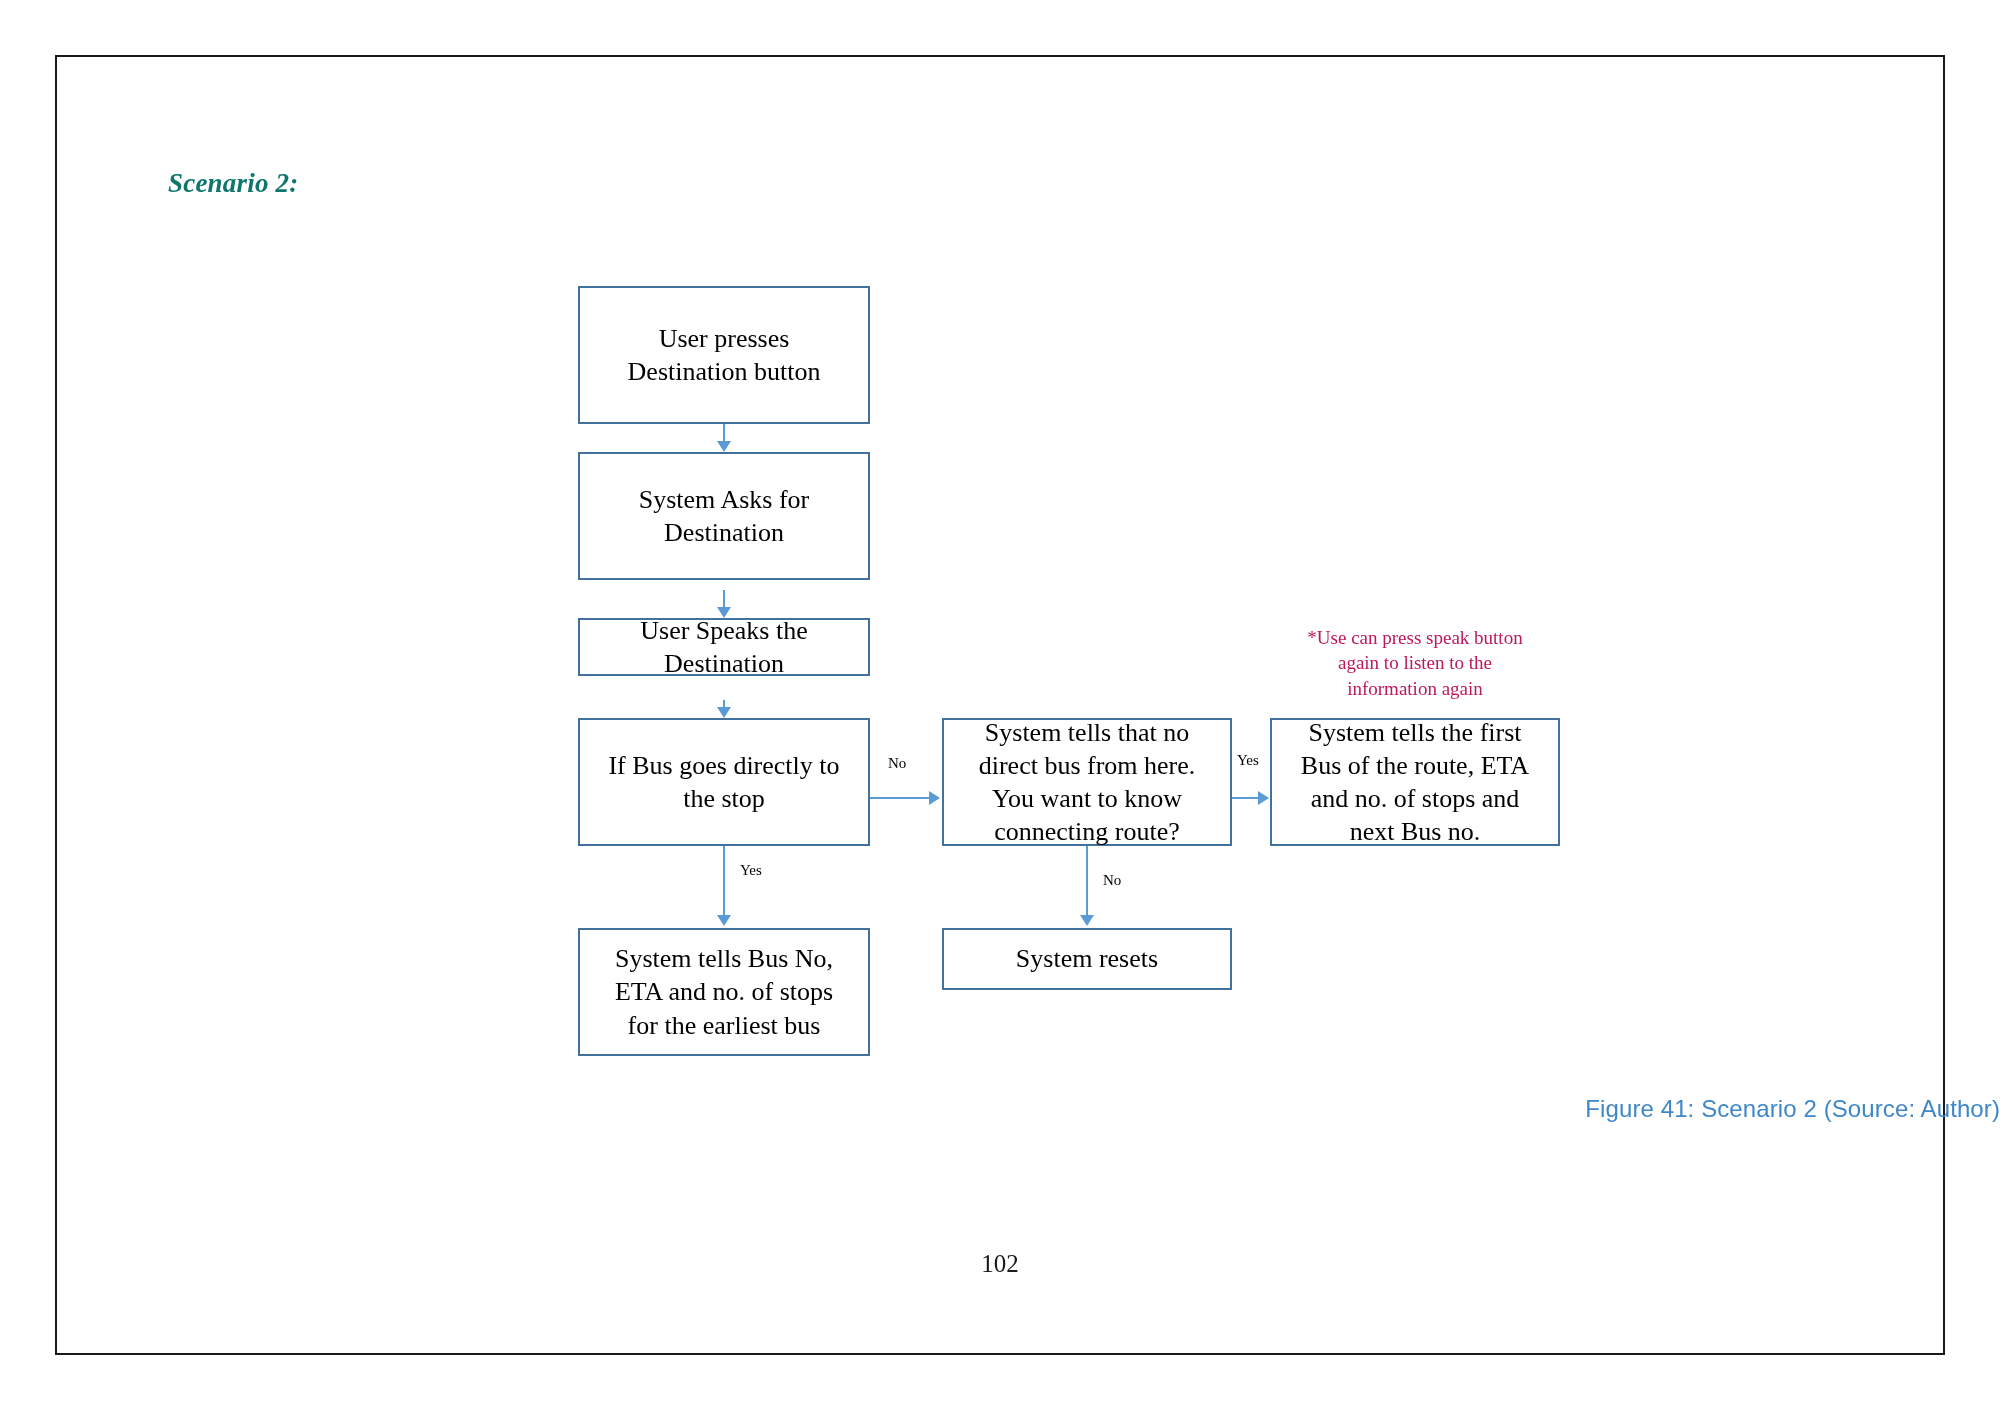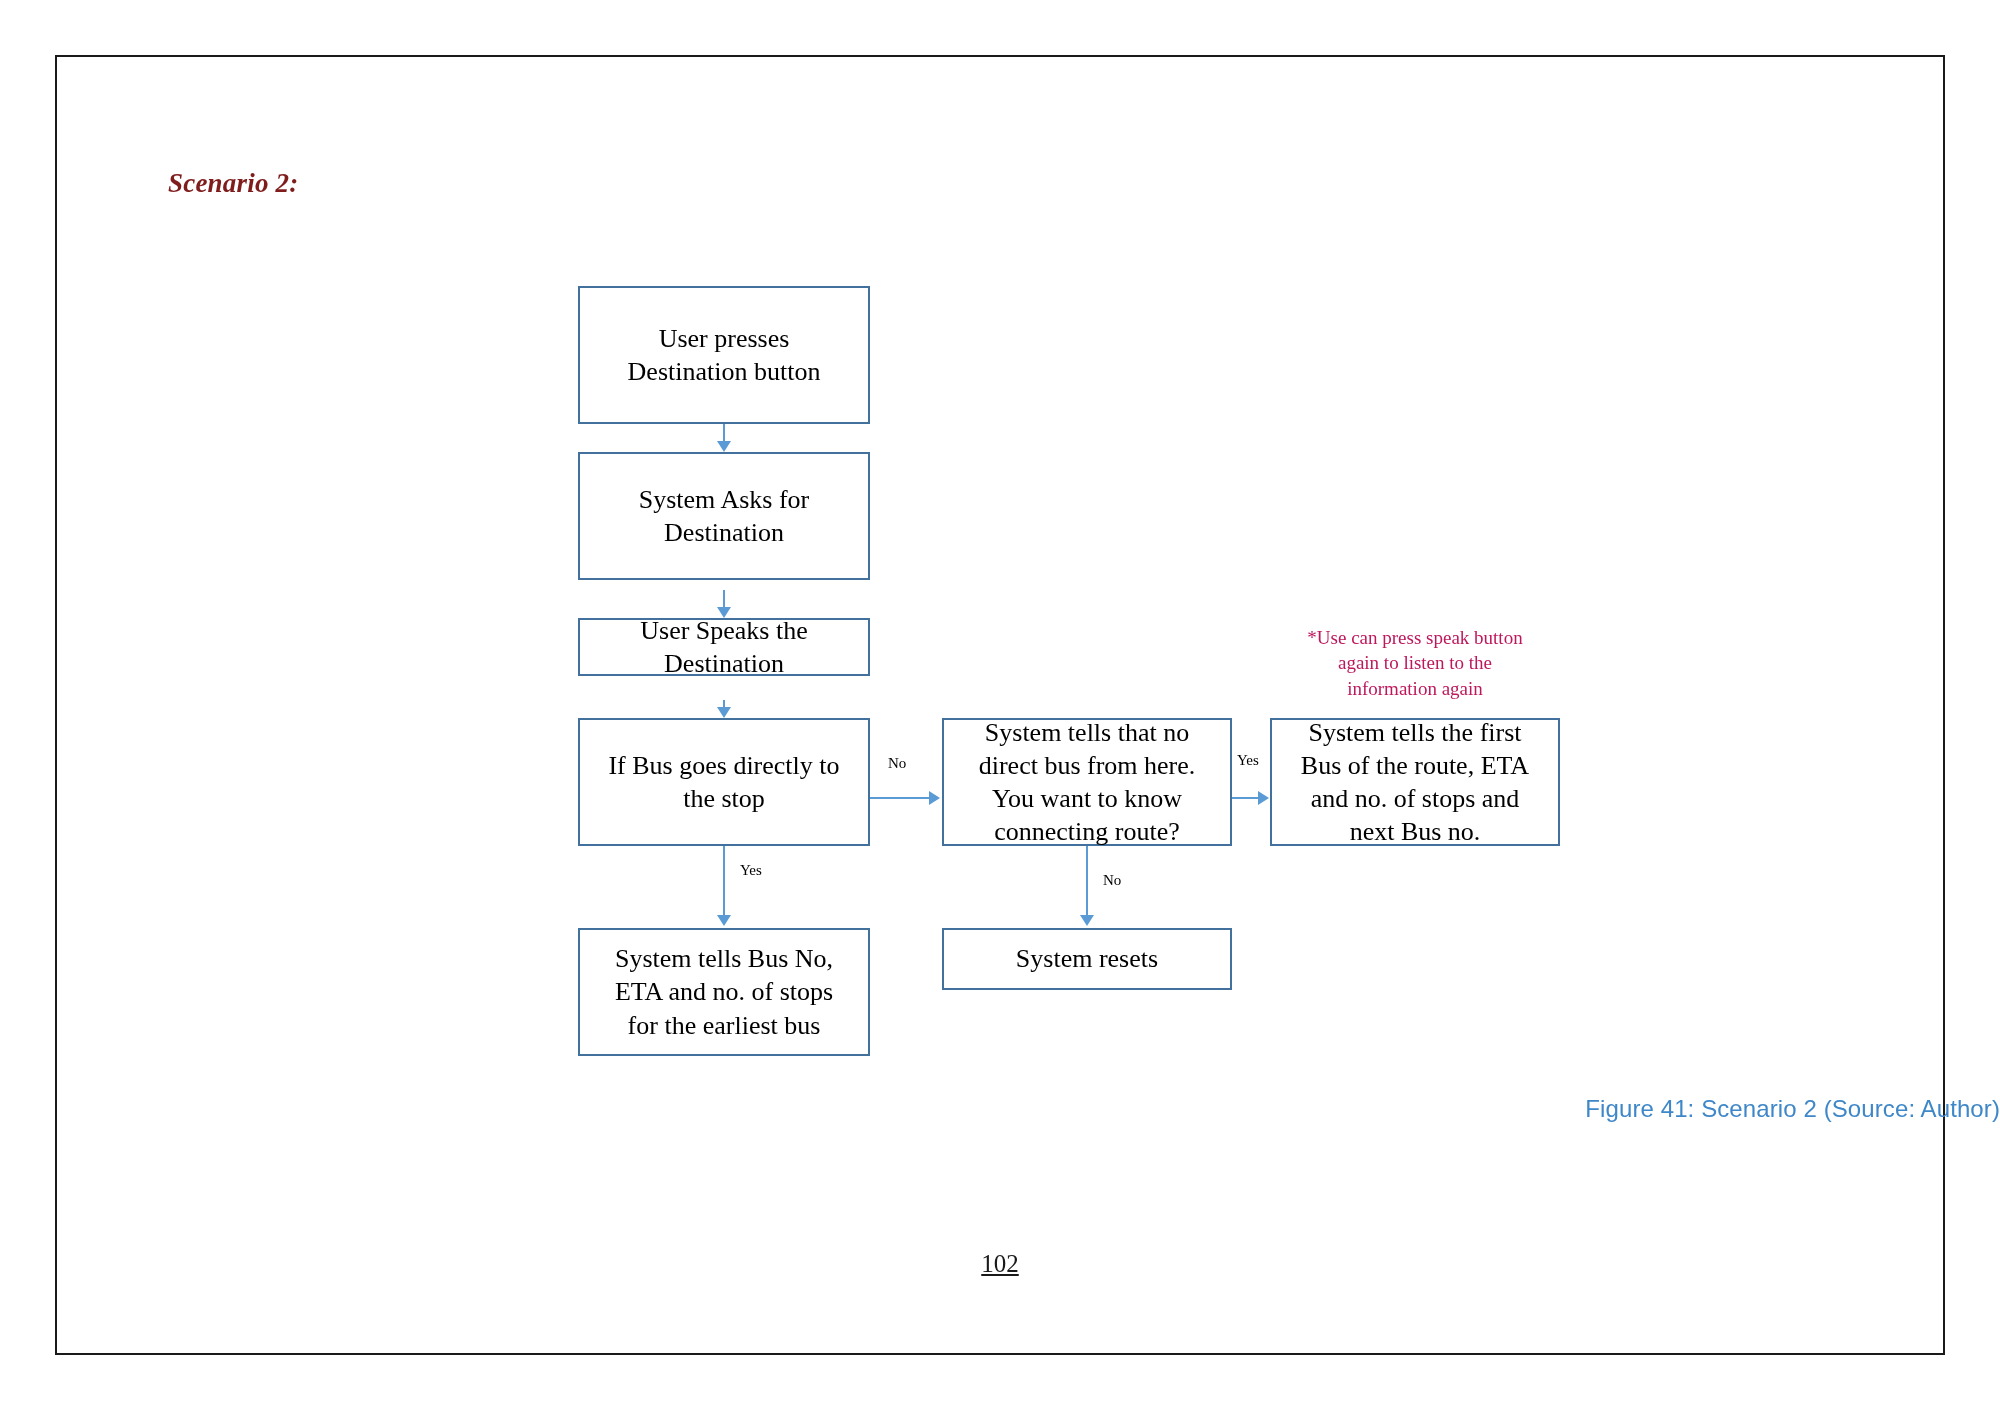--- a/index.html
+++ b/index.html
@@ -28,21 +28,21 @@
   }
 
   
   #scenario-heading {
     position: absolute;
     left: 168px;
     top: 168px;
     font-size: 27px;
     font-weight: bold;
     font-style: italic;
-    color: #7f1d1d;
+    color: #0f766e;
     white-space: nowrap;
     letter-spacing: .2px;
   }
 
   
   .flow-box {
     position: absolute;
     border: 2px solid #41719C;
     background: #ffffff;
     box-sizing: border-box;
@@ -148,21 +148,20 @@
 
   
   #page-number {
     position: absolute;
     left: 0;
     top: 1250px;
     width: 2000px;
     text-align: center;
     font-size: 25px;
     color: #1a1a1a;
-    text-decoration: underline;
   }
 </style>
 </head>
 <body>
 
 <div id="page-sheet">
 
   
 </div>
 

